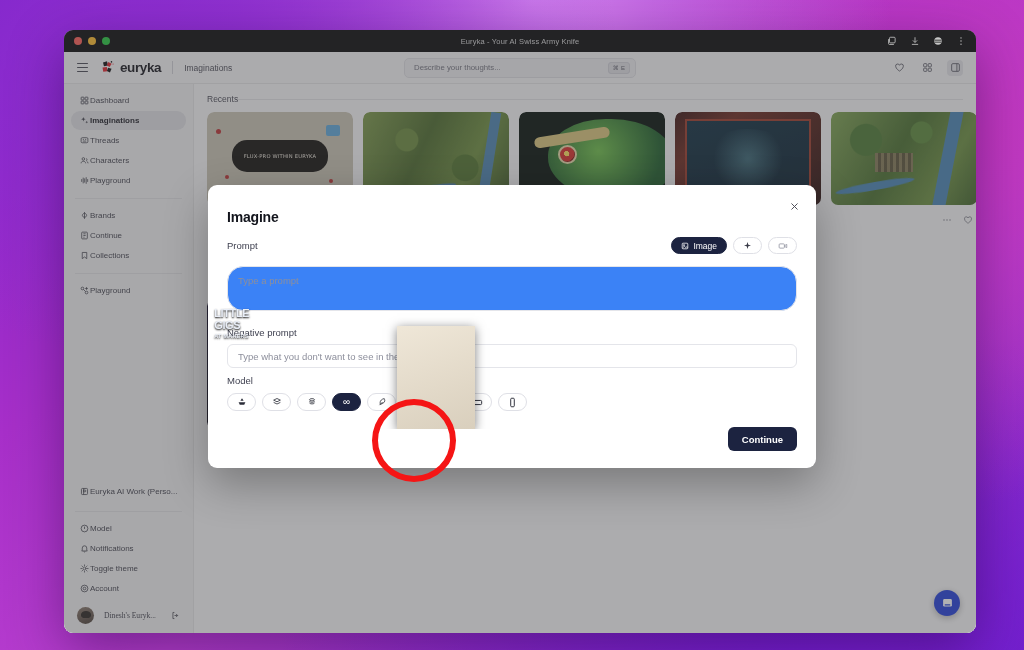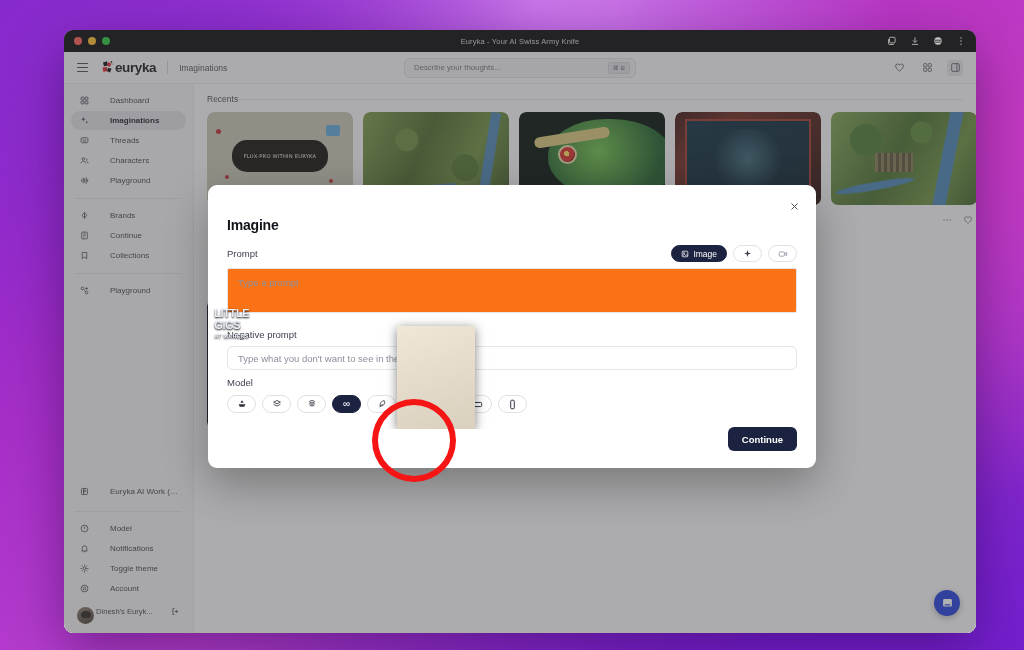--- a/index.html
+++ b/index.html
@@ -60,21 +60,21 @@
     height: 32px;
     background: #f5f5f5;
     border-bottom: 1px solid #e3e3e3;
     display: flex; align-items: center;
     padding: 0 13px;
     gap: 11px;
     position: relative;
   }
   #hamburger { display:flex; flex-direction:column; gap:2.5px; cursor:pointer; }
   #hamburger i { display:block; width:11px; height:1.3px; background:#4b4b55; border-radius:1px; }
-  #brand { display: flex; align-items: center; }
+  #brand { display: flex; align-items: center; gap: 5px; }
   #logomark { width: 16px; height: 16px; position: relative; }
   #wordmark { font-size: 13.5px; font-weight: 700; color: #17171d; letter-spacing: -.4px; }
   #hdiv { width: 1px; height: 13px; background: #cfcfd4; }
   #crumb { font-size: 8.5px; color: #4e4e58; }
   #searchbox {
     position: absolute; left: 50%; transform: translateX(-50%);
     width: 232px; height: 20px;
     background: #ececee;
     border: 1px solid #dcdce0;
     border-radius: 5px;
@@ -96,36 +96,36 @@
 
   
   #sidebar {
     width: 130px;
     background: #f0f0f0;
     border-right: 1px solid #e4e4e4;
     display: flex; flex-direction: column;
     padding: 7px 7px 0;
   }
   .navitem {
-    display: flex; align-items: center; gap: 21px;
+    display: flex; align-items: center; gap: 1px;
     height: 19px; padding: 0 8px;
     border-radius: 9px;
     font-size: 8px; color: #43434d;
     cursor: pointer;
     margin-bottom: 1px;
   }
   .navitem.sel { background: #dfdfe2; font-weight: 600; color: #22222a; }
   .navitem .nic { width: 10px; display: flex; justify-content: center; color: #43434d; flex: none; }
   .navlabel { white-space: nowrap; overflow: hidden; text-overflow: ellipsis; }
   .navsep { height: 1px; background: #e0e0e2; margin: 7px 4px; }
   .spacer { flex: 1; }
   #workspace { margin-bottom: 3px; }
   #userrow {
-    display: flex; align-items: flex-start; gap: 2px;
-    padding: 6px 6px 9px; margin-top: 2px;
+    display: flex; align-items: center; gap: 10px;
+    padding: 6px 6px 9px; margin-top: 2px; font-family: Liberation Serif, serif;
   }
   #avatar {
     width: 17px; height: 17px; border-radius: 50%;
     background: linear-gradient(160deg,#8b7a6c,#4a3f38);
     flex: none; overflow: hidden; position: relative;
   }
   #avatar::after {
     content: ""; position: absolute;
     left: 3.5px; top: 4px; width: 10px; height: 7px;
     border-radius: 50% 50% 40% 40%;
@@ -281,21 +281,21 @@
 
   
   #scrim { position: absolute; inset: 0; background: rgba(70,70,75,.42); }
   #modal {
     position: absolute;
     left: 144px; top: 155px;
     width: 608px; height: 283px;
     background: #fff;
     border-radius: 9px;
     box-shadow: 0 16px 44px rgba(0,0,0,.3);
-    padding: 32px 19px 0;
+    padding: 24px 19px 0;
   }
   #modal-title { font-size: 14px; font-weight: 700; color: #12141c; letter-spacing: -.2px; }
   #close-x {
     position: absolute; right: 14px; top: 14px;
     width: 15px; height: 15px;
     display: flex; align-items: center; justify-content: center;
     color: #4a4a54; cursor: pointer;
   }
   .fieldlabel { font-size: 9.5px; color: #3f4150; margin-top: 12px; }
   #prompt-head { display: flex; align-items: center; margin-top: 12px; }
@@ -306,24 +306,24 @@
     border: 1px solid #dfe0e6;
     background: #fff;
     display: flex; align-items: center; justify-content: center;
     gap: 4px; padding: 0 9px;
     font-size: 8.5px; color: #3a3c48;
     cursor: pointer;
   }
   .modepill.on { background: #1c2340; border-color: #1c2340; color: #fff; text-align: right; }
   .modepill.icon-only { width: 29px; padding: 0; }
   #prompt-area {
-    margin-top: 6px;
+    margin-top: 12px;
     width: 100%; height: 45px;
-    border: 1px solid #e4e5ea; border-radius: 2px;
-    background: #f97316;
+    border: 1px solid #e4e5ea; border-radius: 16px;
+    background: #3b82f6;
     font-family: "Liberation Sans", sans-serif;
     font-size: 9.5px; color: #2a2c36;
     padding: 8px 10px;
     resize: none;
   }
   #prompt-area::placeholder { color: #8d8f9c; }
   #neg-input {
     margin-top: 6px;
     width: 100%; height: 24px;
     border: 1px solid #e4e5ea; border-radius: 6px;

